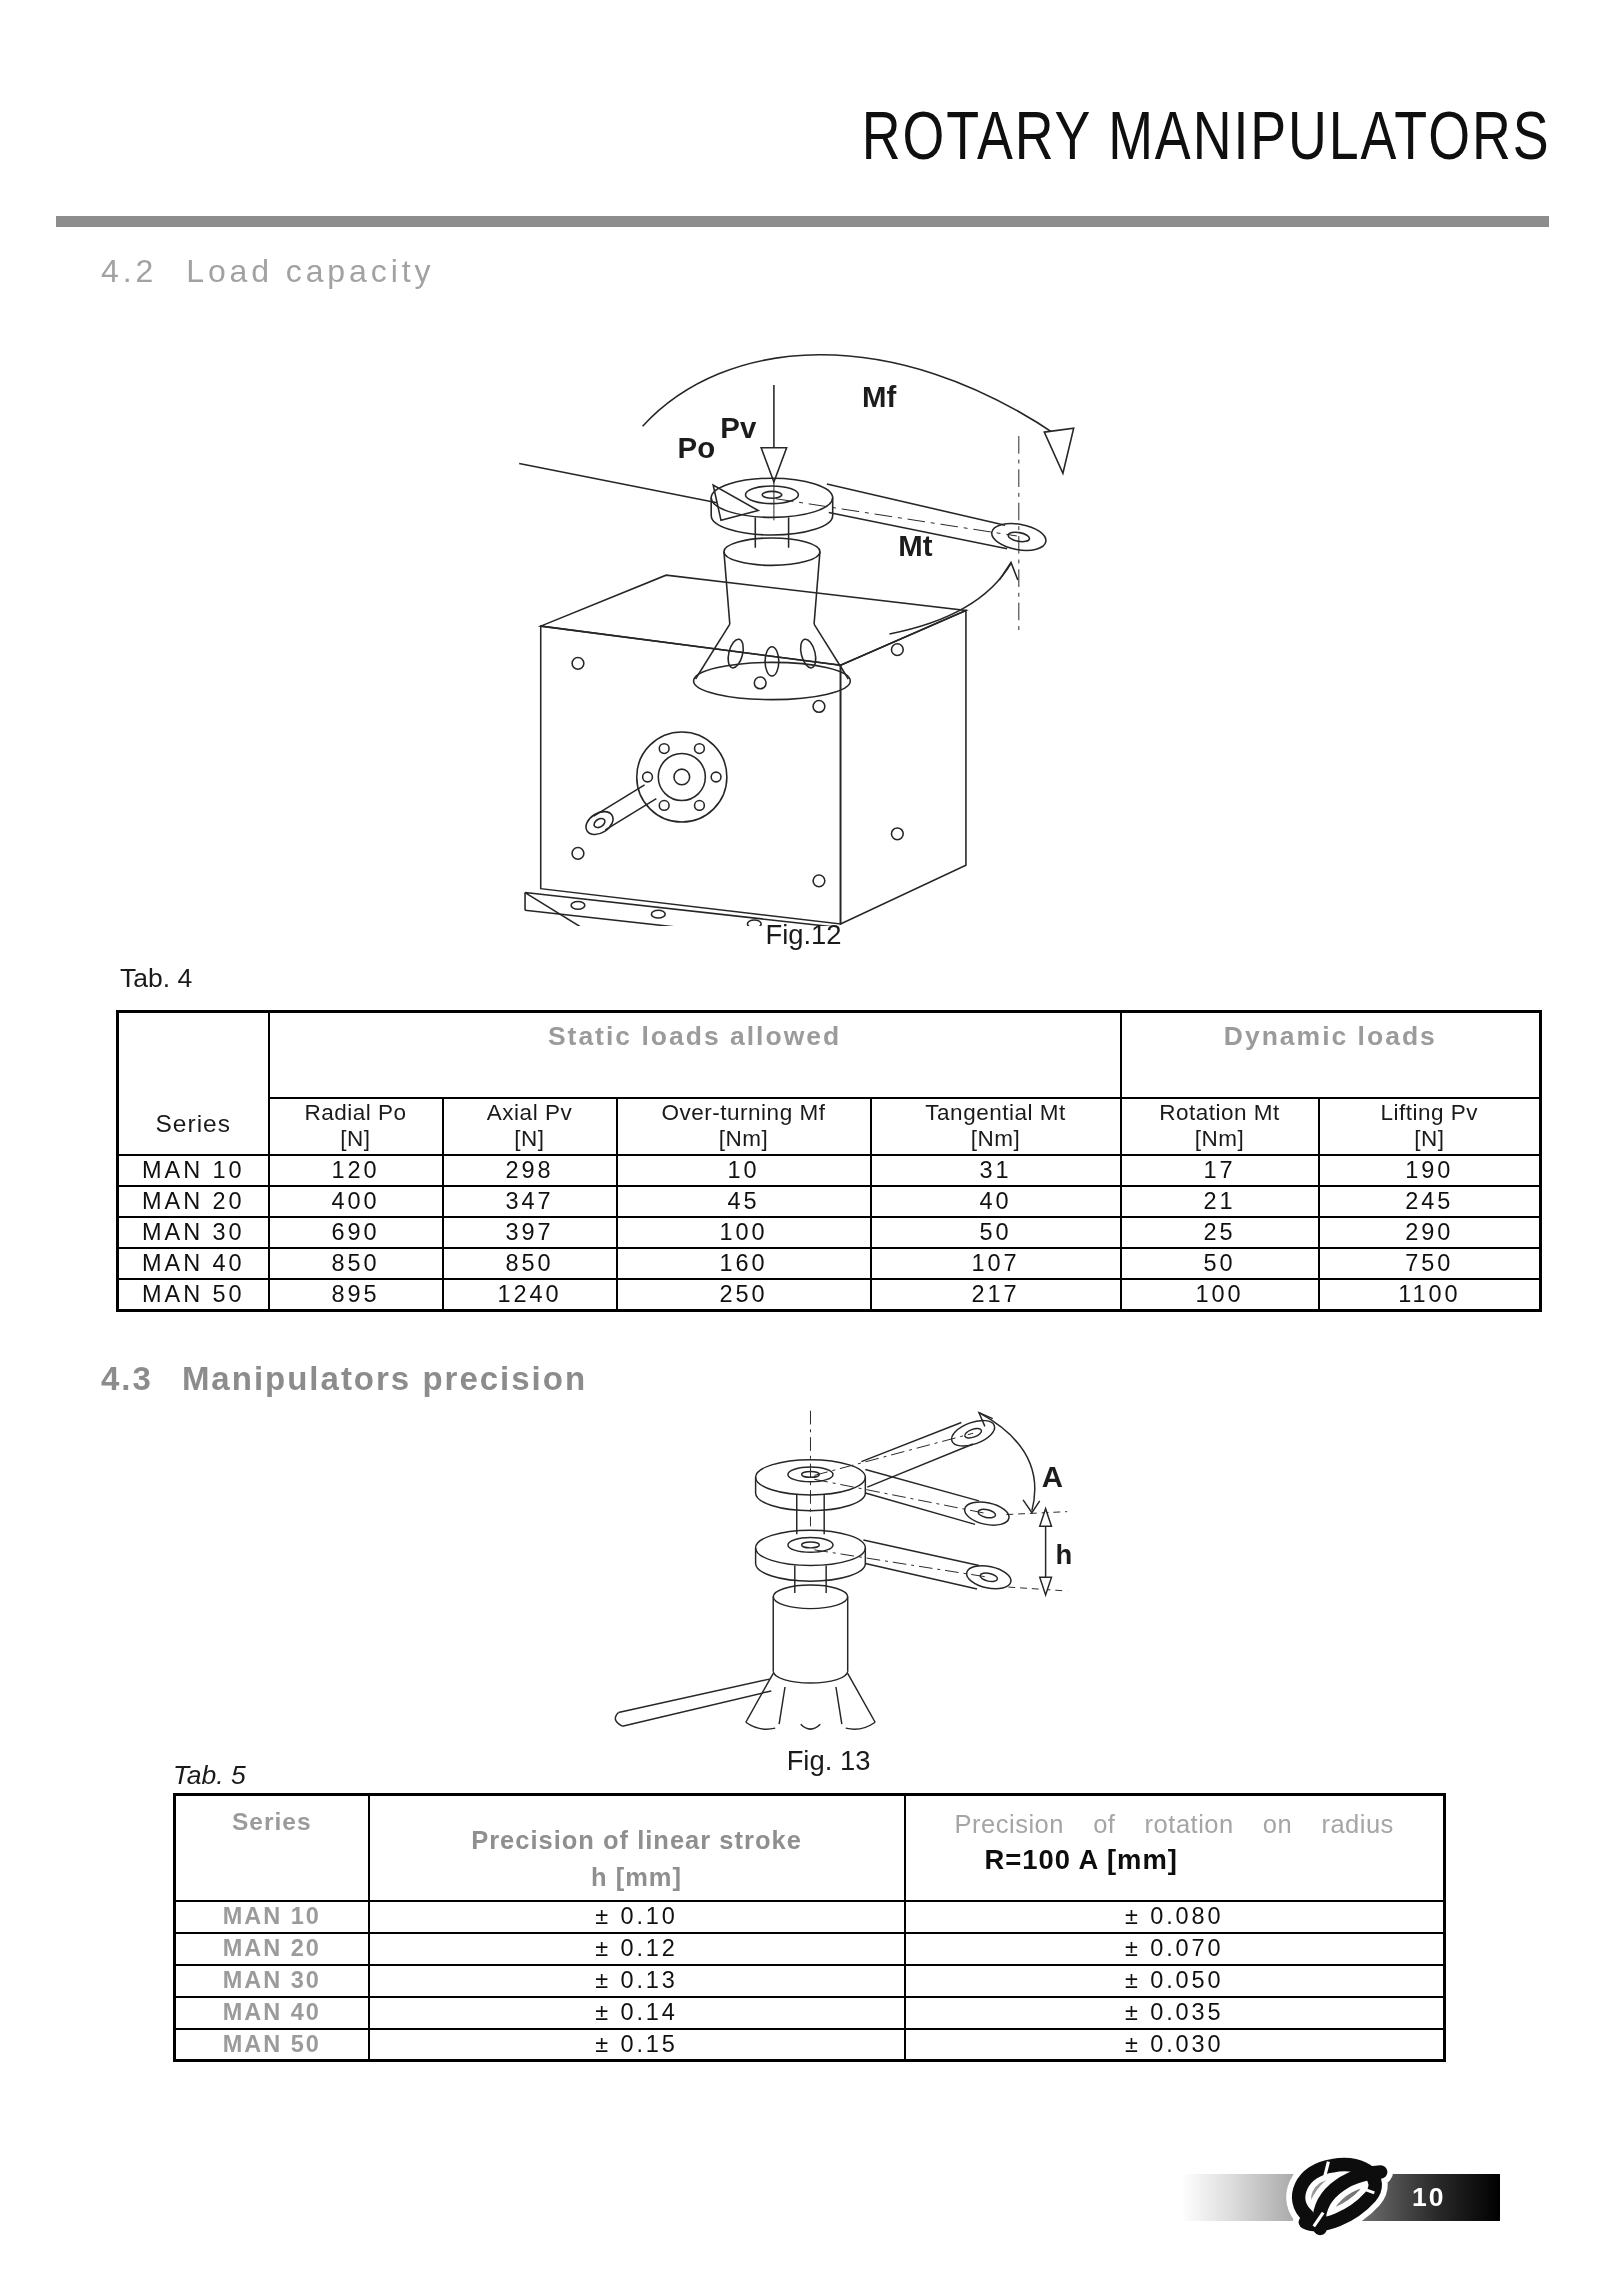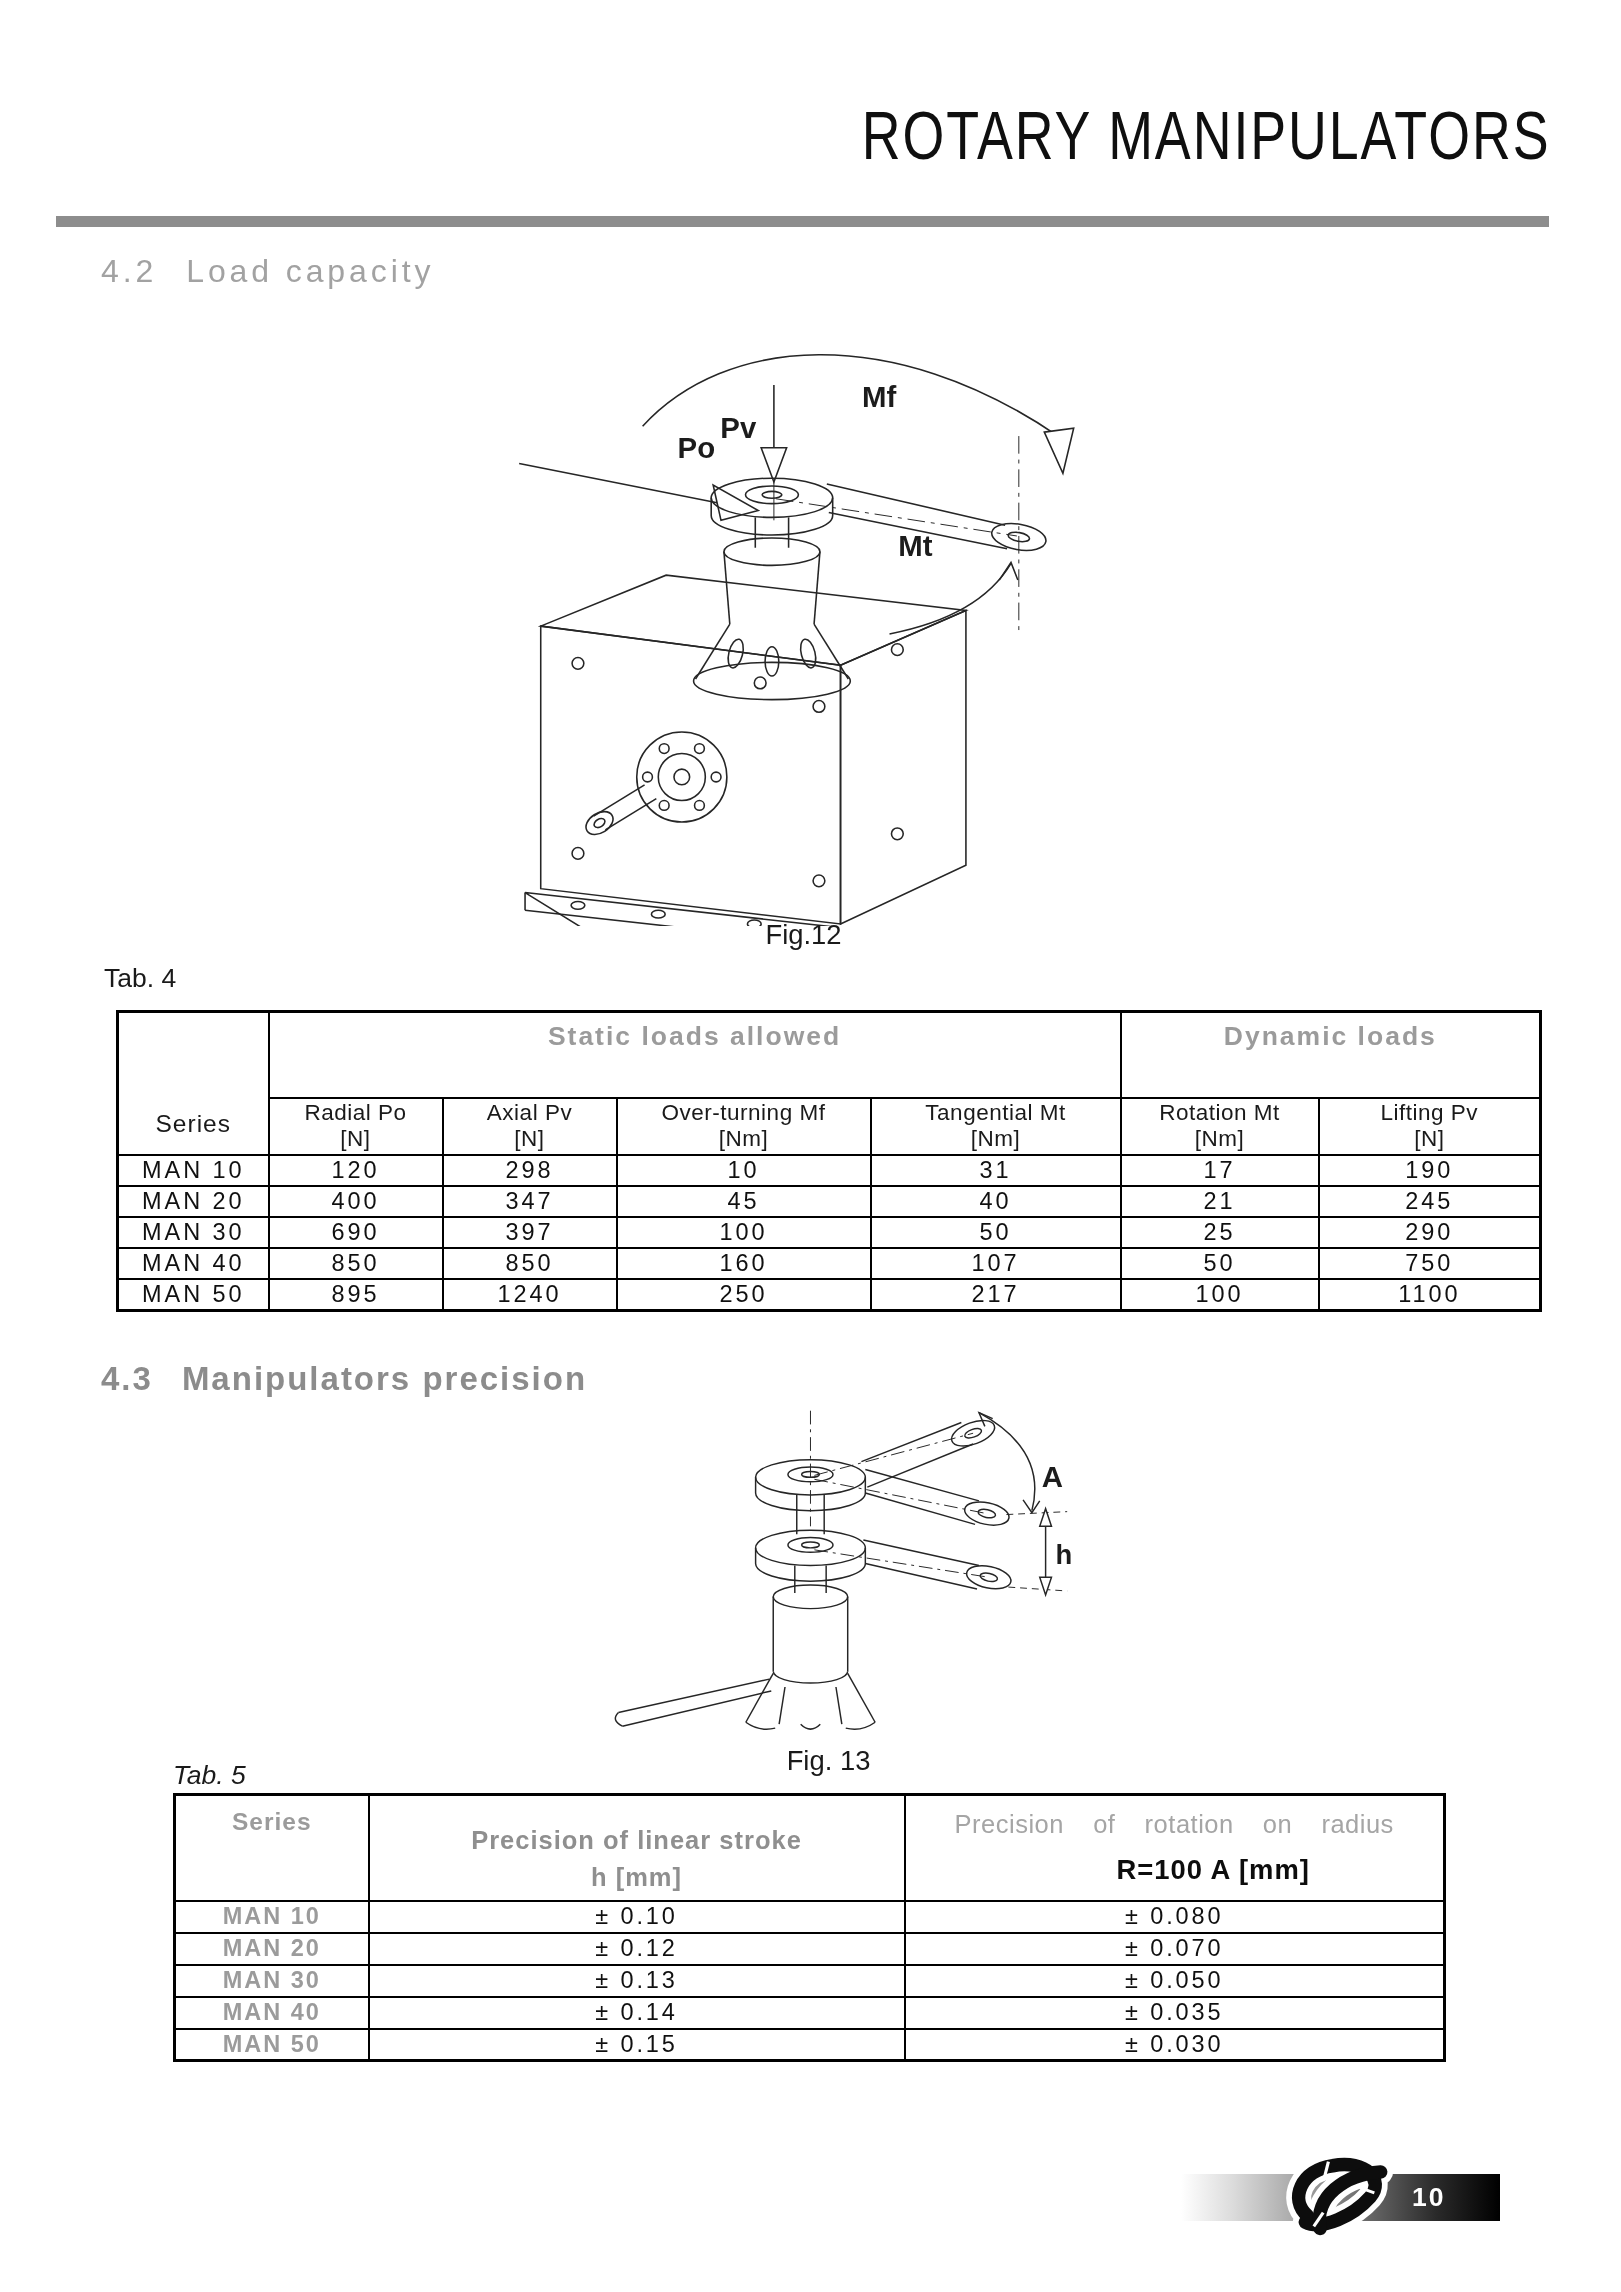--- a/index.html
+++ b/index.html
@@ -35,22 +35,22 @@
   .t4 .series-cell{vertical-align:bottom;padding-bottom:15.7px;font-size:24.5px;font-weight:400;
                    color:#1a1a1a;letter-spacing:1px;}
   .colhead-row td{height:50px;border-top-width:2.9px;font-size:22.5px;line-height:26.5px;color:#1a1a1a;
                   vertical-align:middle;letter-spacing:0.5px;}
   .data-row td{height:30px;border-top-width:2.9px;font-size:23.5px;letter-spacing:2.9px;color:#101010;}
   .t5 .head-row td{height:106px;vertical-align:top;}
   .t5 .head-series{font-size:24.5px;font-weight:700;color:#9b9b9b;letter-spacing:1px;padding-top:11.8px;}
   .t5 .head-linear{font-size:25.5px;font-weight:700;color:#8f8f8f;letter-spacing:1px;padding-top:25.5px;line-height:37px;}
   .t5 .head-rot{padding-top:13.7px;}
   .t5 .rot-l1{font-size:25.5px;color:#a5a5a5;letter-spacing:0.5px;word-spacing:21.6px;text-align:center;}
-  .t5 .rot-l2{font-size:27.4px;font-weight:700;color:#0d0d0d;text-align:center;padding-left:78px;
-              letter-spacing:1px;margin-top:15px;}
+  .t5 .rot-l2{font-size:27.4px;font-weight:700;color:#0d0d0d;text-align:left;padding-left:78px;
+              letter-spacing:1px;margin-top:5px;}
   .t5 .data-row td{height:32px;}
   .t5 .row-series{font-weight:700;color:#9b9b9b;letter-spacing:2px;font-size:23.5px;}
 
   
   svg text{font-family:"Liberation Sans",sans-serif;font-weight:700;fill:#1c1c1c;stroke:none;}
 
   
   .foot-bar{left:1181px;top:2174px;width:319px;height:47px;
             background:linear-gradient(90deg,#ffffff 0%,#dcdcdc 16%,#a8a8a8 36%,#6a6a6a 58%,#2a2a2a 80%,#000000 100%);}
   .page-num{position:absolute;left:231px;top:7.8px;font-size:26.5px;font-weight:700;color:#ffffff;letter-spacing:2px;}
@@ -160,21 +160,21 @@
           <ellipse cx="400" cy="656" rx="7" ry="4"></ellipse>
       </g>
     </g>
     <text x="440" y="120" font-size="30">Mf</text>
     <text x="332" y="152" font-size="30" text-anchor="end">Pv</text>
     <text x="290" y="172" font-size="30" text-anchor="end">Po</text>
     <text x="477" y="272" font-size="30">Mt</text>
   </svg>
   <div class="abs caption" style="left:725px;top:919px;width:157px;">Fig.12</div>
 
-  <div class="abs tab-label" style="left:104px;top:963px;">Tab. 4</div>
+  <div class="abs tab-label" style="left:120px;top:963px;">Tab. 4</div>
 
   <table class="abs t4">
     <colgroup>
       <col style="width:151px">
         <col style="width:174px">
         <col style="width:174px">
       <col style="width:254px">
         <col style="width:250px">
         <col style="width:198px">
         <col style="width:222px">

